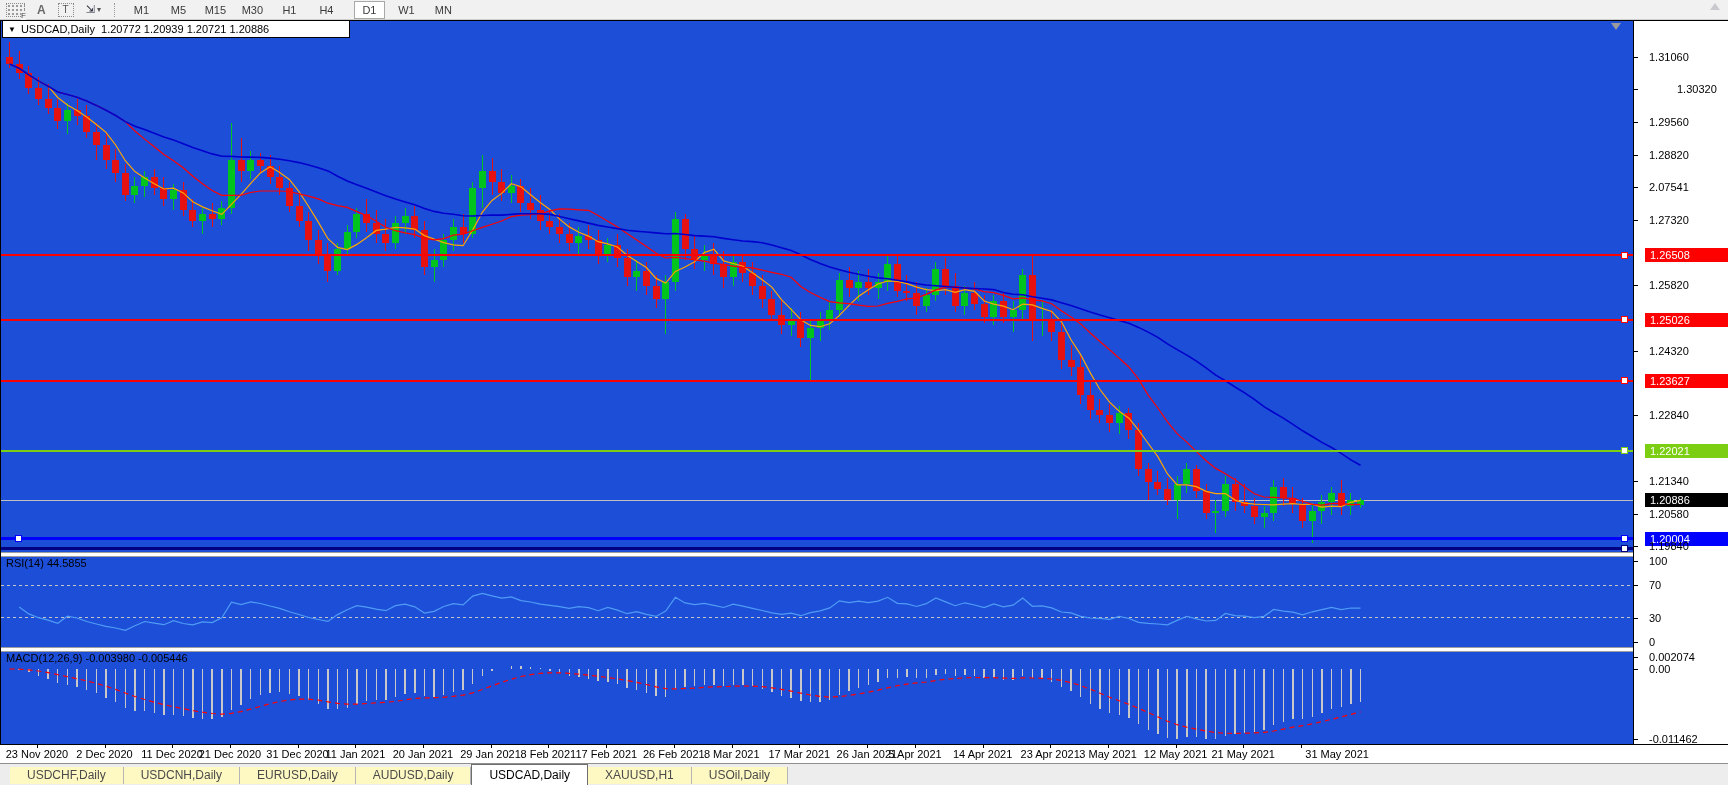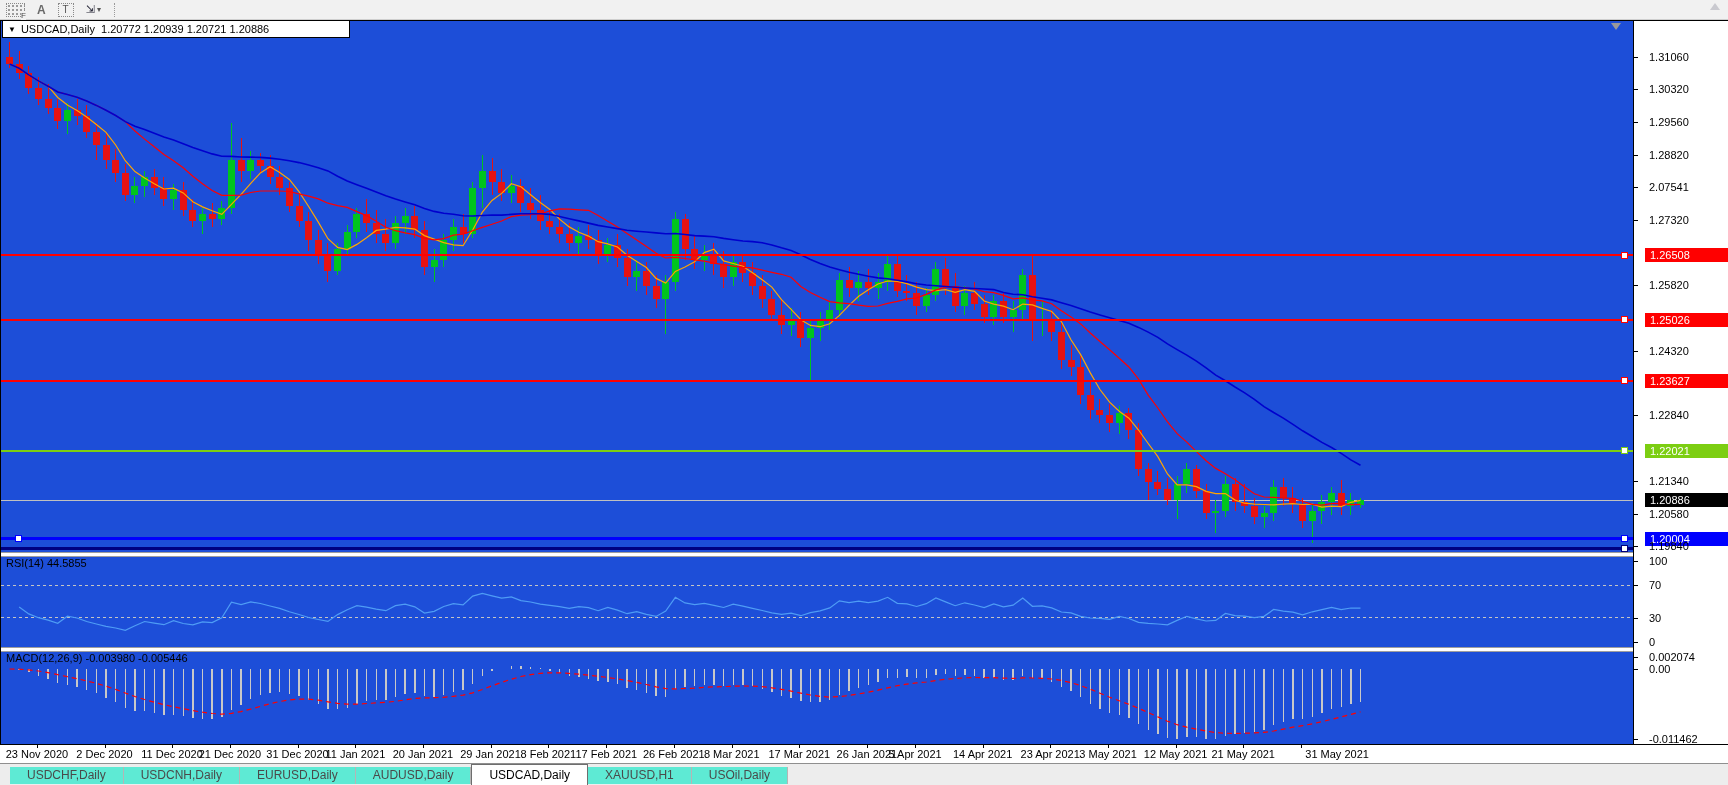--- a/index.html
+++ b/index.html
@@ -41,21 +41,21 @@
   .sep{position:absolute;left:0;width:1632px;height:3px;
        border-top:1px solid #9e9e9e;border-bottom:1px solid #9e9e9e;background:#fff;box-sizing:content-box;}
   svg{position:absolute;left:0;display:block;}
   
   #date-strip{position:absolute;left:0;top:744px;width:1728px;height:19px;background:#fff;border-top:1px solid #000;box-sizing:border-box;}
   .date-label{position:absolute;top:3px;font-size:11px;color:#000;transform:translateX(-50%);white-space:nowrap;}
   .date-tick{position:absolute;top:0;width:1px;height:3px;background:#000;}
   
   #tab-bar{position:absolute;left:0;top:763px;width:1728px;height:22px;background:#ededed;
            border-top:1px solid #8f8f8f;display:flex;align-items:flex-end;padding-left:10px;box-sizing:border-box;}
-  .tab{height:17px;line-height:17px;padding:0 17px;font-size:12px;color:#4a4a4a;background:#5eead4;
+  .tab{height:17px;line-height:17px;padding:0 17px;font-size:12px;color:#4a4a4a;background:#fef9c3;
        border-right:1px solid #b5b5b5;margin-bottom:1px;cursor:default;white-space:nowrap;}
   .tab.active{background:#fff;color:#000;height:20px;line-height:20px;margin-bottom:0;
        border:1px solid #6e6e6e;border-bottom:none;}
 </style>
 </head>
 <body>
 
 <div id="app">
 
   <div id="toolbar">
@@ -65,20 +65,32 @@
       </span>
     <span class="tb-icon letter-a">A</span>
     <span class="tb-icon">
         <span class="letter-t">T</span>
       </span>
     <span class="tb-icon">
       <span class="arrows">⇲</span>
       <span class="caret">▾</span>
     </span>
     <span class="tb-sep"></span>
+    <span id="tf-buttons" style="display: inline-flex; align-items: center;">
+        <span class="tf-btn">M1</span>
+        <span class="tf-btn">M5</span>
+        <span class="tf-btn">M15</span>
+        <span class="tf-btn">M30</span>
+        <span class="tf-btn">H1</span>
+        <span class="tf-btn">H4</span>
+        <span class="tf-gap"></span>
+        <span class="tf-btn active">D1</span>
+        <span class="tf-btn">W1</span>
+        <span class="tf-btn">MN</span>
+      </span>
     <span id="toolbar-overflow"></span>
   </div>
 
   <div id="chart-window">
     <svg id="main-svg" style="top:0" width="1632" height="531">
         <line x1="0" x2="1632" y1="479.8115468409584" y2="479.8115468409584" stroke="#C0C0C0" stroke-width="1" shape-rendering="crispEdges"></line>
         <line x1="8.5" x2="8.5" y1="21.185185185184878" y2="47.3289760348581" stroke="#E61212" stroke-width="1" shape-rendering="crispEdges"></line>
         <rect x="5" y="36.43572984749451" width="7" height="6.535947712418547" fill="#E61212" shape-rendering="crispEdges"></rect>
         <line x1="18.15" x2="18.15" y1="29.89978213507596" y2="58.22222222222172" stroke="#E61212" stroke-width="1" shape-rendering="crispEdges"></line>
         <rect x="14.649999999999999" y="42.971677559913054" width="7" height="8.714596949891067" fill="#E61212" shape-rendering="crispEdges"></rect>
@@ -535,21 +547,21 @@
         <line x1="1359.5" x2="1359.5" y1="19" y2="51.80232172787831" stroke="#C8C8C8" stroke-width="1.4" shape-rendering="crispEdges"></line>
         <polyline points="8.5,19.0 18.15,19.2 27.8,19.9 37.45,21.0 47.1,22.6 56.75,24.7 66.4,26.7 76.05,28.7 85.7,30.9 95.35000000000001,33.3 105,36.2 114.65,39.4 124.30000000000001,43.0 133.95,46.5 143.6,49.5 153.25,52.2 162.9,54.7 172.55,56.7 182.20000000000002,58.6 191.85,60.6 201.5,62.2 211.15,63.5 220.8,64.2 230.45000000000002,63.3 240.10000000000002,61.6 249.75,59.1 259.4,56.4 269.05,53.7 278.7,51.5 288.35,49.9 298,49.1 307.65000000000003,49.2 317.3,50.2 326.95,51.8 336.6,53.4 346.25,54.2 355.90000000000003,54.1 365.55,53.5 375.2,52.9 384.85,52.3 394.5,51.3 404.15000000000003,49.9 413.8,48.5 423.45,47.9 433.1,47.7 442.75,47.3 452.40000000000003,46.3 462.05,45.1 471.70000000000005,42.8 481.35,39.5 491,35.8 500.65000000000003,32.4 510.3,29.2 519.95,26.5 529.6,24.6 539.25,23.3 548.9,22.8 558.5500000000001,22.8 568.2,23.4 577.85,24.2 587.5,25.1 597.15,26.3 606.8000000000001,27.5 616.45,28.9 626.1,30.6 635.75,32.4 645.4,34.5 655.0500000000001,36.8 664.7,38.7 674.35,38.9 684,38.5 693.65,38.1 703.3000000000001,37.4 712.95,36.9 722.6,36.6 732.25,36.2 741.9,36.0 751.5500000000001,36.1 761.2,36.7 770.85,37.8 780.5,39.4 790.15,41.2 799.8000000000001,43.2 809.45,45.0 819.1,46.4 828.75,47.1 838.4,46.6 848.0500000000001,45.5 857.7,43.9 867.35,42.2 877,40.2 886.65,37.8 896.3000000000001,35.7 905.95,34.1 915.6,32.9 925.25,32.0 934.9000000000001,30.5 944.5500000000001,29.2 954.2,28.5 963.85,27.8 973.5,27.5 983.1500000000001,27.6 992.8000000000001,27.7 1002.45,28.1 1012.1,28.4 1021.75,27.9 1031.4,28.0 1041.05,28.3 1050.7,29.0 1060.3500000000001,30.5 1070,32.6 1079.65,35.6 1089.3,39.2 1098.95,43.2 1108.6000000000001,47.2 1118.25,50.8 1127.9,54.3 1137.55,58.3 1147.2,62.6 1156.8500000000001,66.9 1166.5,71.2 1176.15,74.7 1185.8,77.2 1195.45,79.1 1205.1000000000001,81.0 1214.75,82.6 1224.4,83.2 1234.05,83.4 1243.7,83.2 1253.3500000000001,82.9 1263,82.4 1272.65,81.0 1282.3,79.2 1291.95,77.2 1301.6000000000001,75.6 1311.25,73.8 1320.9,71.7 1330.55,69.3 1340.2,66.9 1349.8500000000001,64.4 1359.5,61.8" fill="none" stroke="#FF0000" stroke-width="1.2" stroke-dasharray="5 4"></polyline>
       </svg>
     <div class="panel-label" style="top:631px">MACD(12,26,9) -0.003980 -0.005446</div>
 
     <div id="axis-line"></div>
     <div id="price-axis">
         <div class="ax-tick" style="top: 36px;"></div>
         <div class="ax-label" style="top: 30px;">1.31060</div>
         <div class="ax-tick" style="top: 68.244px;"></div>
-        <div class="ax-label" style="top: 62.244px;">1.30320</div>
+        <div class="ax-label" style="top: 62.244px; margin-left: 28px;">1.30320</div>
         <div class="ax-tick" style="top: 101.359px;"></div>
         <div class="ax-label" style="top: 95.3595px;">1.29560</div>
         <div class="ax-tick" style="top: 133.603px;"></div>
         <div class="ax-label" style="top: 127.603px;">1.28820</div>
         <div class="ax-tick" style="top: 165.847px;"></div>
         <div class="ax-label" style="top: 159.847px;">2.07541</div>
         <div class="ax-tick" style="top: 198.963px;"></div>
         <div class="ax-label" style="top: 192.963px;">1.27320</div>
         <div class="ax-box" style="top: 227.344px; background: rgb(255, 0, 0);">1.26508</div>
         <div class="ax-tick" style="top: 264.322px;"></div>

